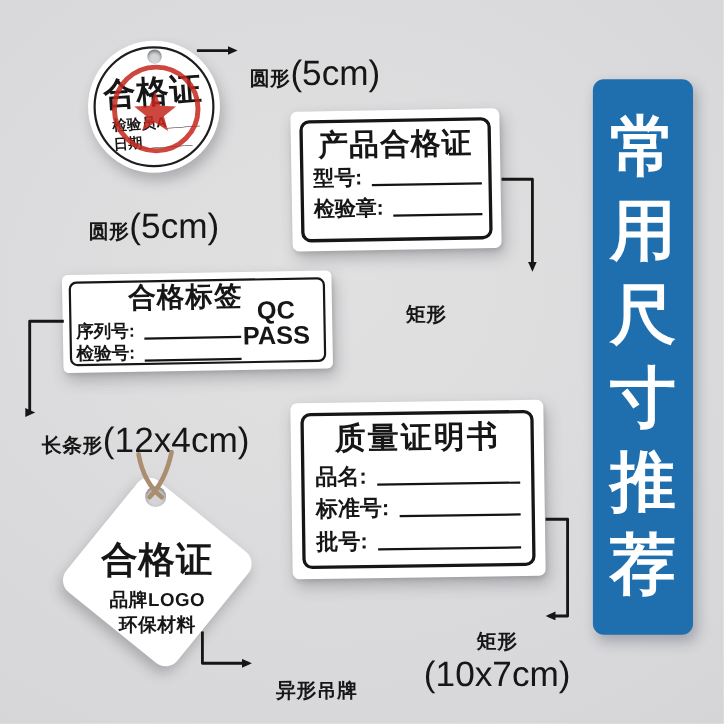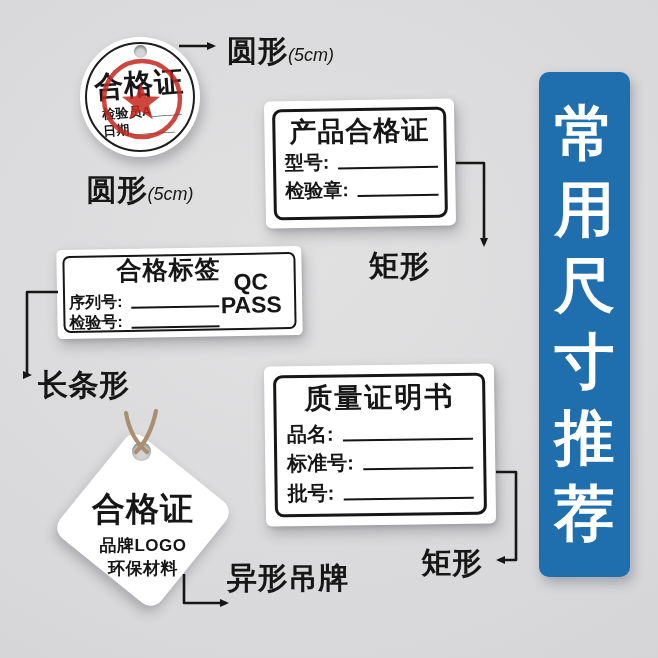--- a/index.html
+++ b/index.html
@@ -76,28 +76,28 @@
   .d-line{position:absolute;left:-20px;right:-20px;text-align:center;
     font-size:17px;font-weight:700;letter-spacing:.5px;}
   .d-line1{top:79px;}
   .d-line2{top:102px;}
   .diamond-hole{
     position:absolute;left:132px;top:442px;width:19px;height:19px;border-radius:50%;
     background:#d3d4d6;box-shadow:inset 0 2px 4px rgba(0,0,0,.42);z-index:3;
   }
   
   .callout{position:absolute;display:flex;align-items:baseline;white-space:nowrap;z-index:4;}
-  .callout .shape{font-size:30px;font-weight:700;letter-spacing:.5px;}
-  .callout .size{font-size:18px;font-weight:400;font-style:italic;}
+  .callout .shape{font-size:18px;font-weight:700;letter-spacing:.5px;margin-top:28px;}
+  .callout .size{font-size:32px;font-weight:400;}
   .callout-round-top{left:227px;top:31px;}
   .caption-round{left:70px;top:170px;width:140px;justify-content:center;}
   .callout-rect1{left:369px;top:246px;}
   .callout-strip{left:38px;top:365px;}
   .callout-col{flex-direction:column;align-items:center;}
-  .callout-diamond{left:233px;top:558px;width:110px;text-align:right;}
+  .callout-diamond{left:233px;top:588px;width:110px;text-align:right;}
   .callout-quality{left:398px;top:543px;width:108px;}
   
   .overlay-svg{position:absolute;left:0;top:0;z-index:2;pointer-events:none;}
   .string-svg{position:absolute;left:0;top:0;z-index:5;pointer-events:none;}
   
   .banner{
     position:absolute;left:539px;top:72px;width:91px;height:505px;border-radius:10px;
     background:#1f6fae;box-shadow:3px 6px 12px rgba(40,50,70,.30);
     display:flex;flex-direction:column;align-items:center;padding-top:24px;box-sizing:border-box;
   }
@@ -175,20 +175,21 @@
     <span class="uline"></span>
   </div>
   <div class="qc-block">
     <span>QC</span>
     <span>PASS</span>
   </div>
 </div>
 
 <div class="callout callout-strip">
   <span class="shape">长条形</span>
+    <span class="size">(12x4cm)</span>
 </div>
 
 <div class="card quality-card">
   <div class="inner"></div>
   <div class="q-title">质量证明书</div>
   <div class="frow q-row q-row1">
     <span class="flabel">品名:</span>
     <span class="uline"></span>
   </div>
   <div class="frow q-row q-row2">
@@ -196,20 +197,21 @@
     <span class="uline"></span>
   </div>
   <div class="frow q-row q-row3">
     <span class="flabel">批号:</span>
     <span class="uline"></span>
   </div>
 </div>
 
 <div class="callout callout-col callout-quality">
   <span class="shape">矩形</span>
+  <span class="size">(10x7cm)</span>
 </div>
 
 <div class="diamond-tag">
   <div class="d-content">
     <div class="d-title">合格证</div>
     <div class="d-line d-line1">品牌LOGO</div>
     <div class="d-line d-line2">环保材料</div>
   </div>
 </div>
 <div class="diamond-hole"></div>

